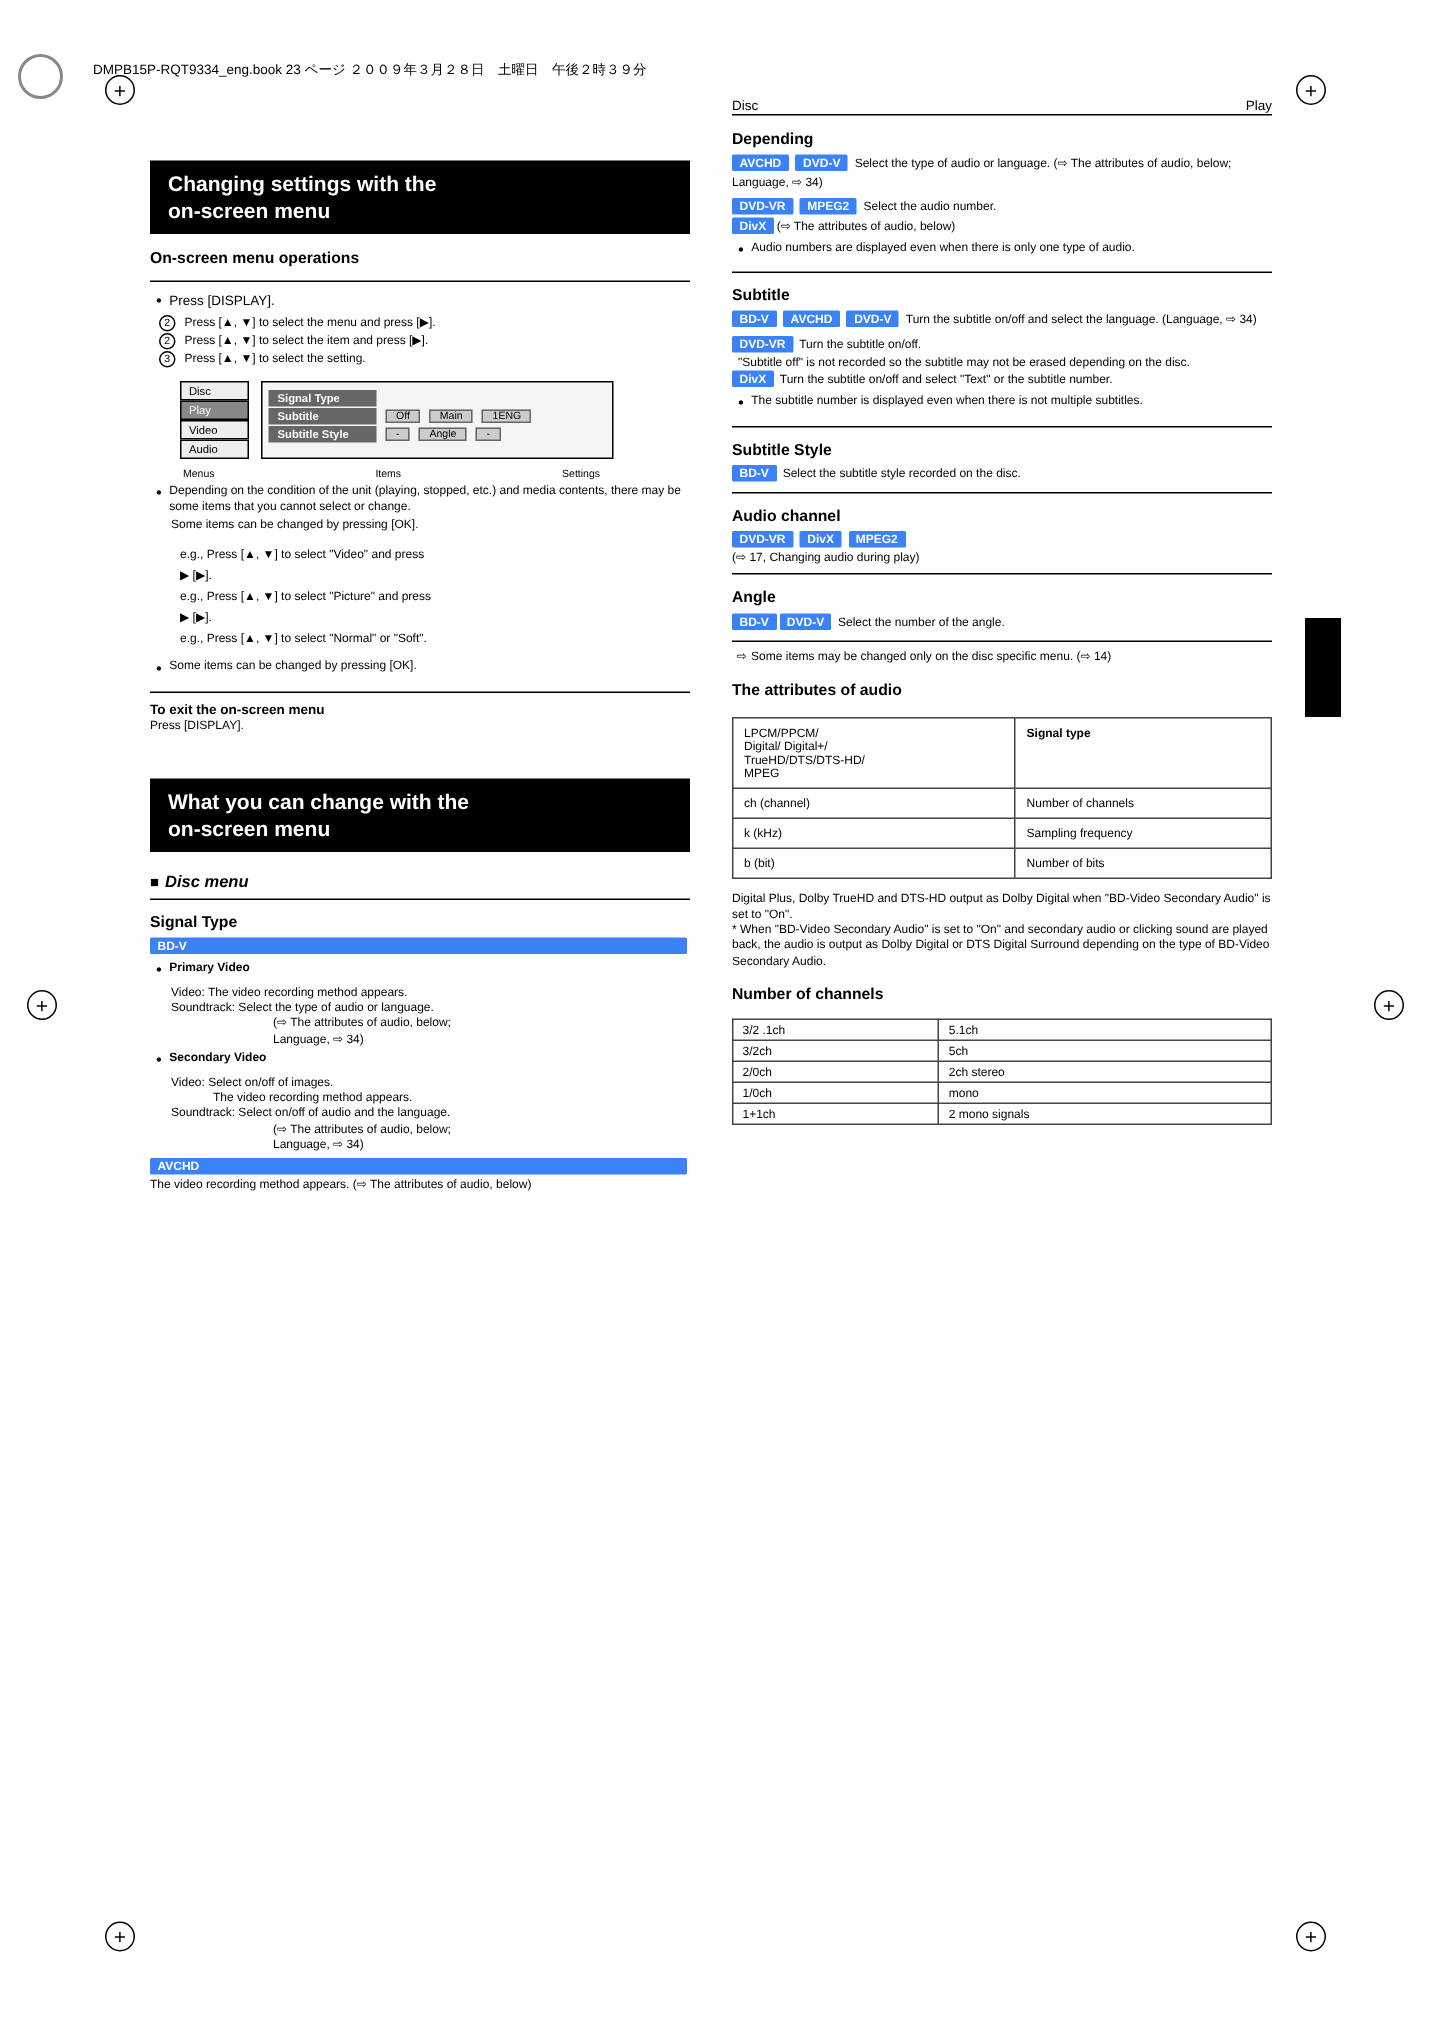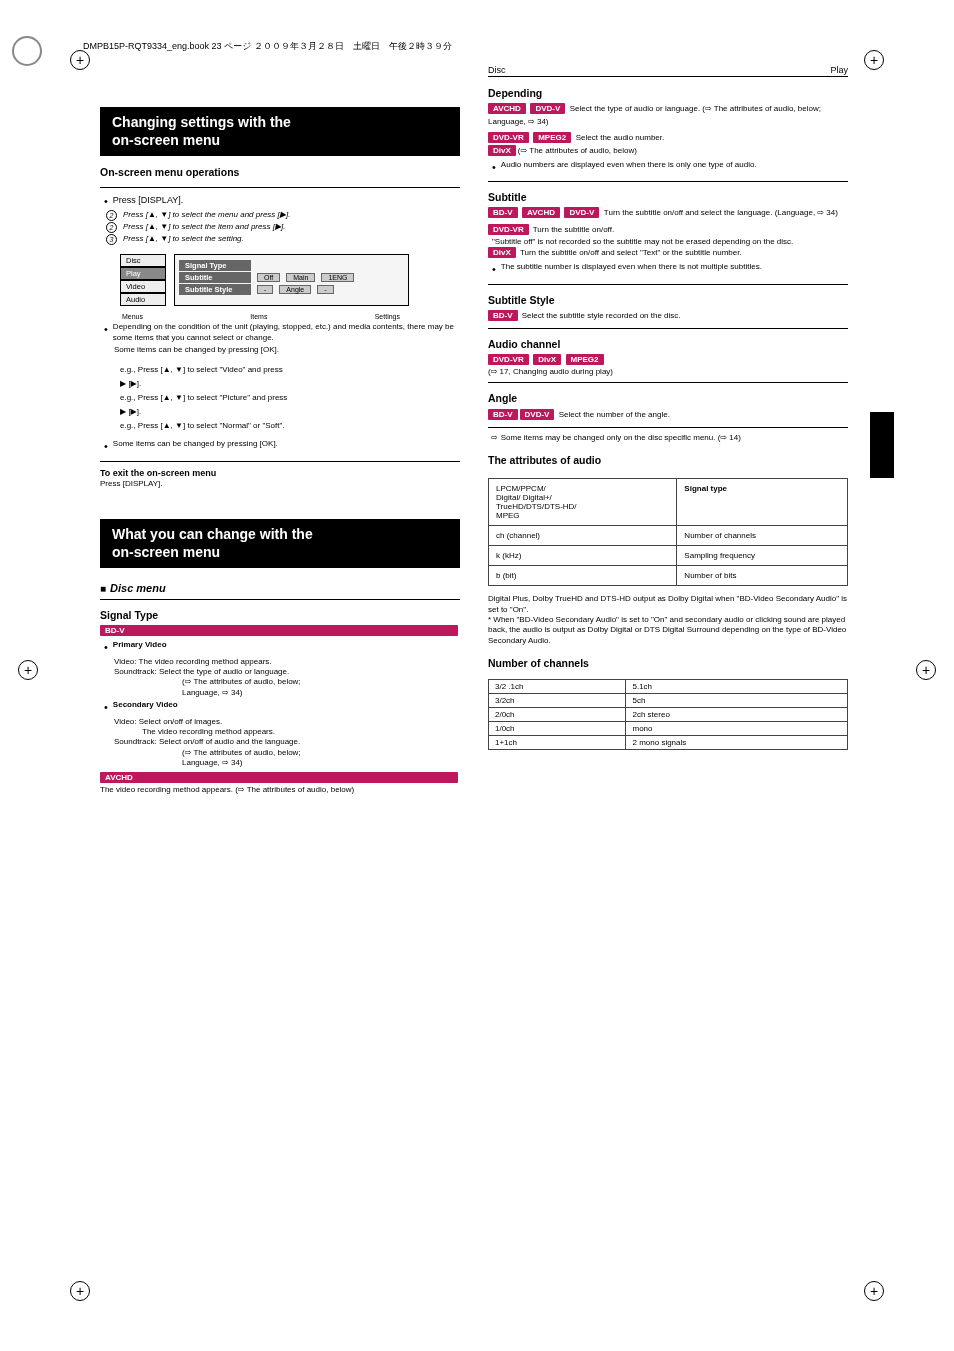--- a/index.html
+++ b/index.html
@@ -1,36 +1,36 @@
 <!DOCTYPE html>
 <html><head>
 <meta charset="utf-8">
 <style>
   * { box-sizing: border-box; margin: 0; padding: 0; }
   body { font-family: Arial, Helvetica, sans-serif; font-size: 9px; color: #000; width: 954px; margin: 0 auto; position: relative; }
   .page { width: 954px; height: 1351px; position: relative; display: flex; flex-direction: column; }
-  .top-header { padding: 40px 0 6px 83px; display: flex; align-items: center; gap: 6px; font-size: 9px; }
+  .top-header { padding: 40px 0 6px 62px; display: flex; align-items: center; gap: 6px; font-size: 9px; }
   .spiral { position: absolute; left: 12px; top: 36px; width: 30px; height: 30px; border: 2px solid #888; border-radius: 50%; }
   .regmark-tl, .regmark-tr, .regmark-bl, .regmark-br, .regmark-ml, .regmark-mr { position: absolute; width: 20px; height: 20px; }
   .regmark-tl { left: 70px; top: 50px; } .regmark-tr { right: 70px; top: 50px; }
   .regmark-bl { left: 70px; bottom: 50px; } .regmark-br { right: 70px; bottom: 50px; }
   .regmark-ml { left: 18px; top: 660px; } .regmark-mr { right: 18px; top: 660px; }
   .reg { width: 20px; height: 20px; border: 1px solid #000; border-radius: 50%; display: flex; align-items: center; justify-content: center; font-size: 14px; }
   .reg::before { content: "+"; }
   .columns { display: flex; gap: 28px; padding: 18px 100px 0 100px; flex: 1; }
   .col { width: 360px; display: flex; flex-direction: column; }
   .section-banner { background: #000; color: #fff; padding: 7px 8px 7px 12px; margin: 30px 0 6px 0; font-size: 14px; font-weight: bold; line-height: 1.25; }
   .hr { border: none; border-top: 1px solid #000; margin: 5px 0; }
   .sub-head { font-weight: bold; font-size: 10.5px; margin: 3px 0 3px 0; }
   .arrow-r::after { content: "⇨"; margin: 0 3px; }
-  .tag { display: inline-block; background: #be185d; color: #fff; font-weight: bold; font-size: 8px; padding: 1px 5px; margin: 0 2px 2px 0; border-radius: 1px; }
+  .tag { display: inline-block; background: #3b82f6; color: #fff; font-weight: bold; font-size: 8px; padding: 1px 5px; margin: 0 2px 2px 0; border-radius: 1px; }
   .bullet { display: flex; gap: 5px; margin: 2px 0 2px 4px; }
   .bullet::before { content: "•"; font-size: 11px; }
   .numlist { margin-left: 6px; }
-  .numlist-row { display: flex; gap: 6px; align-items: flex-start; margin: 1px 0; font-style: italic; }
+  .numlist-row { display: flex; gap: 6px; align-items: flex-start; margin: 1px 0; }
   .circ { border: 1px solid #000; border-radius: 50%; width: 11px; height: 11px; display: inline-flex; align-items: center; justify-content: center; font-size: 7px; }
   .menu-graphic { margin: 8px 0 6px 20px; display: flex; gap: 8px; font-size: 7.5px; }
   .menu-left { display: flex; flex-direction: column; }
   .menu-left-item { border: 1px solid #000; padding: 1px 5px; width: 46px; text-align: left; background: #eee; }
   .menu-left-item.on { background: #888; color: #fff; }
   .menu-box { border: 1px solid #000; padding: 4px; background: #f5f5f5; width: 235px; }
   .menu-row { display: flex; align-items: center; gap: 6px; margin: 1px 0; }
   .menu-label { background: #666; color: #fff; padding: 1px 6px; width: 72px; font-weight: bold; }
   .menu-pill { border: 1px solid #666; background: #ccc; padding: 0 6px; font-size: 7px; }
   .labels-under { display: flex; justify-content: space-between; padding: 1px 0 0 0; font-size: 7px; width:300px;}

